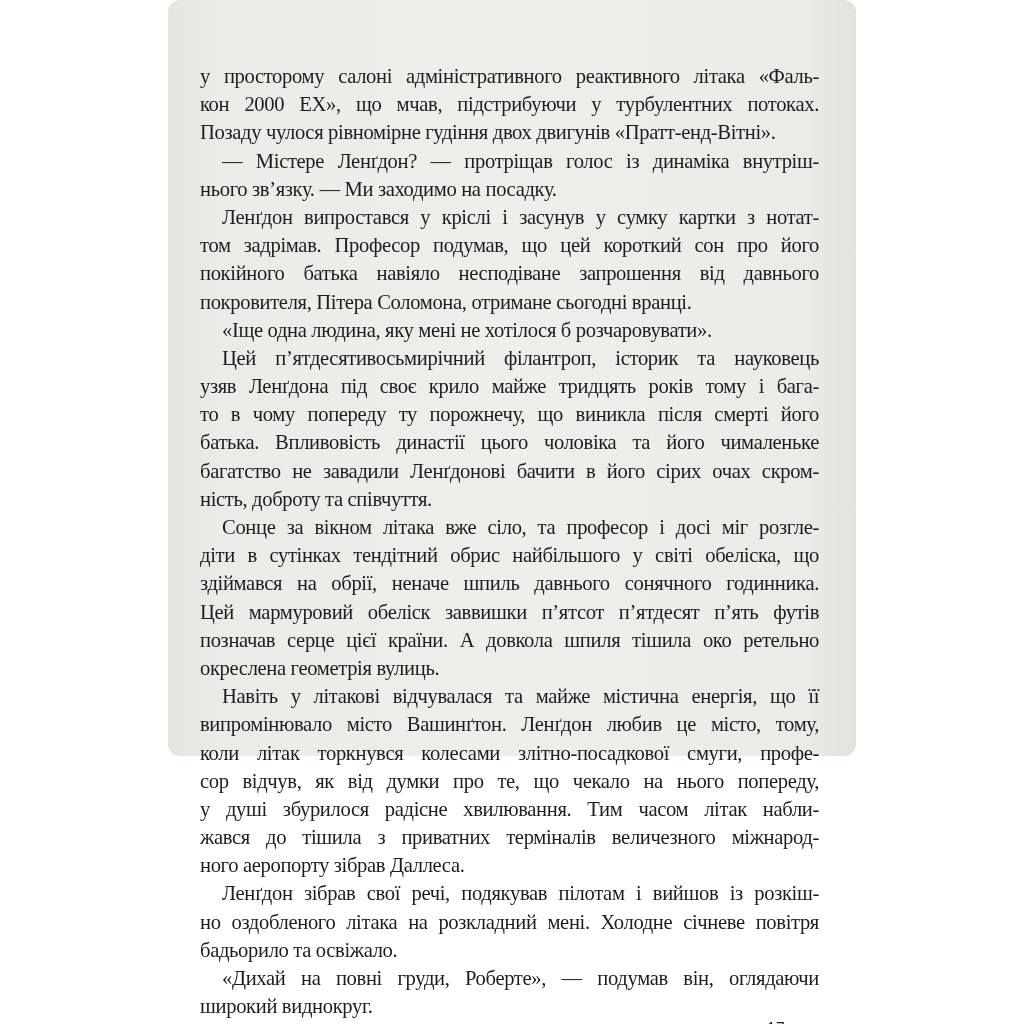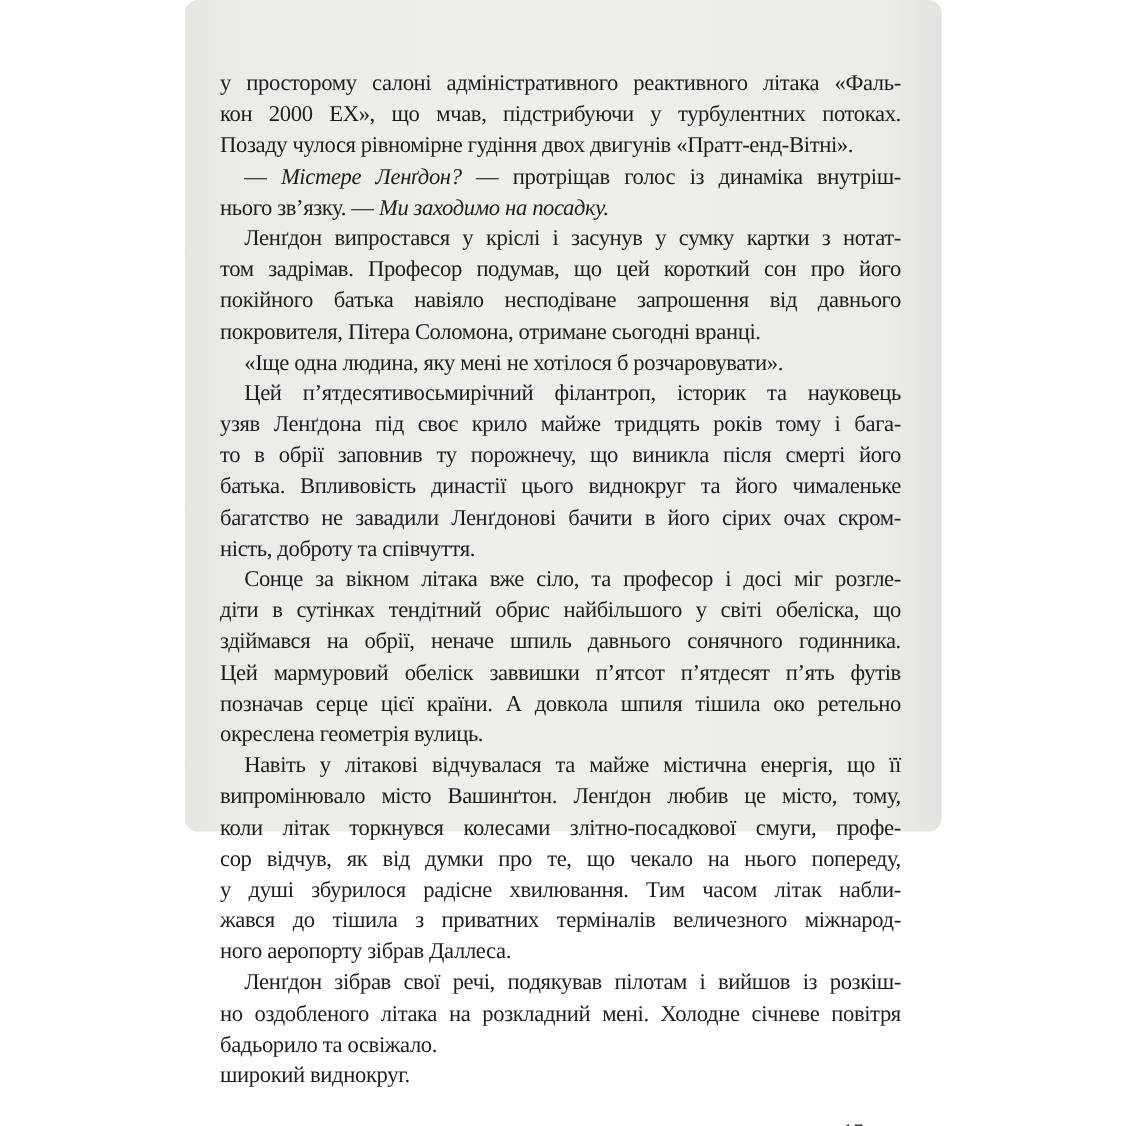--- a/index.html
+++ b/index.html
@@ -37,21 +37,20 @@
       text-align-last: justify;
       height: 28.2px;
     }
     .line.last {
       text-align-last: left;
     }
     .line.indent {
       padding-left: 22px;
     }
     .ital {
-      font-style: italic;
     }
     .page-number {
       position: absolute;
       left: 598px;
       top: 1020px;
       font-family: Liberation Mono, monospace;
       font-size: 16px;
       color: #1d1d1b;
     }
   </style>
@@ -70,22 +69,22 @@
 
     <span class="line indent">Ленґдон випростався у кріслі і засунув у сумку картки з нотат-</span>
     <span class="line">том задрімав. Професор подумав, що цей короткий сон про його</span>
     <span class="line">покійного батька навіяло несподіване запрошення від давнього</span>
     <span class="line last">покровителя, Пітера Соломона, отримане сьогодні вранці.</span>
 
     <span class="line indent last">«Іще одна людина, яку мені не хотілося б розчаровувати».</span>
 
     <span class="line indent">Цей п’ятдесятивосьмирічний філантроп, історик та науковець</span>
     <span class="line">узяв Ленґдона під своє крило майже тридцять років тому і бага-</span>
-    <span class="line">то в обрії заповнив ту порожнечу, що виникла після смерті його</span>
-    <span class="line">батька. Впливовість династії цього виднокруг та його чималеньке</span>
+    <span class="line">то в чому попереду ту порожнечу, що виникла після смерті його</span>
+    <span class="line">батька. Впливовість династії цього чоловіка та його чималеньке</span>
     <span class="line">багатство не завадили Ленґдонові бачити в його сірих очах скром-</span>
     <span class="line last">ність, доброту та співчуття.</span>
 
     <span class="line indent">Сонце за вікном літака вже сіло, та професор і досі міг розгле-</span>
     <span class="line">діти в сутінках тендітний обрис найбільшого у світі обеліска, що</span>
     <span class="line">здіймався на обрії, неначе шпиль давнього сонячного годинника.</span>
     <span class="line">Цей мармуровий обеліск заввишки п’ятсот п’ятдесят п’ять футів</span>
     <span class="line">позначав серце цієї країни. А довкола шпиля тішила око ретельно</span>
     <span class="line last">окреслена геометрія вулиць.</span>
 
@@ -94,17 +93,18 @@
     <span class="line">коли літак торкнувся колесами злітно-посадкової смуги, профе-</span>
     <span class="line">сор відчув, як від думки про те, що чекало на нього попереду,</span>
     <span class="line">у душі збурилося радісне хвилювання. Тим часом літак набли-</span>
     <span class="line">жався до тішила з приватних терміналів величезного міжнарод-</span>
     <span class="line last">ного аеропорту зібрав Даллеса.</span>
 
     <span class="line indent">Ленґдон зібрав свої речі, подякував пілотам і вийшов із розкіш-</span>
     <span class="line">но оздобленого літака на розкладний мені. Холодне січневе повітря</span>
     <span class="line last">бадьорило та освіжало.</span>
 
+    <span class="line indent">«Дихай на повні груди, Роберте», — подумав він, оглядаючи</span>
     <span class="line last">широкий виднокруг.</span>
   </div>
 
   <div class="page-number">17 ·</div>
 </div>
 
 </body></html>

